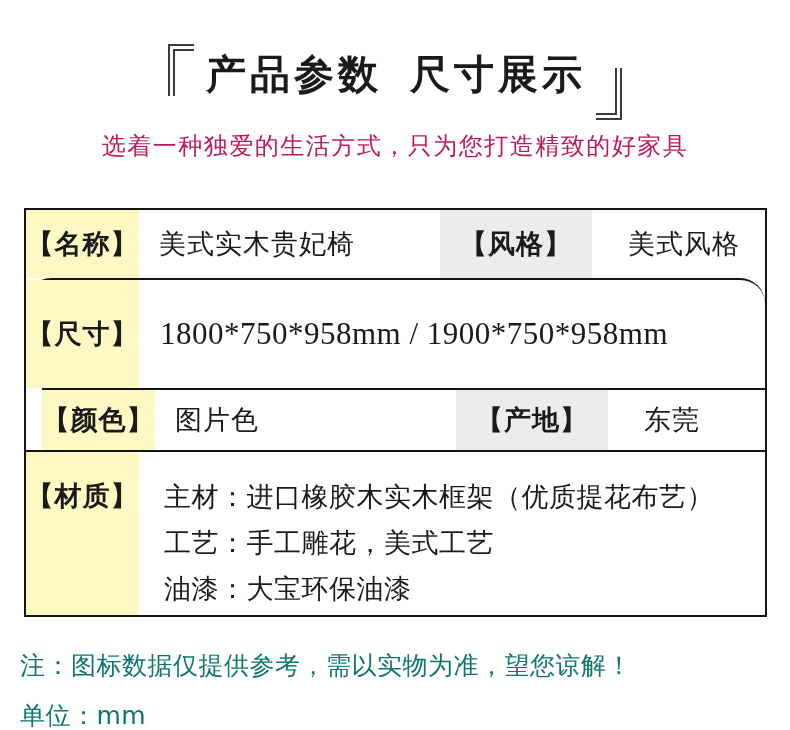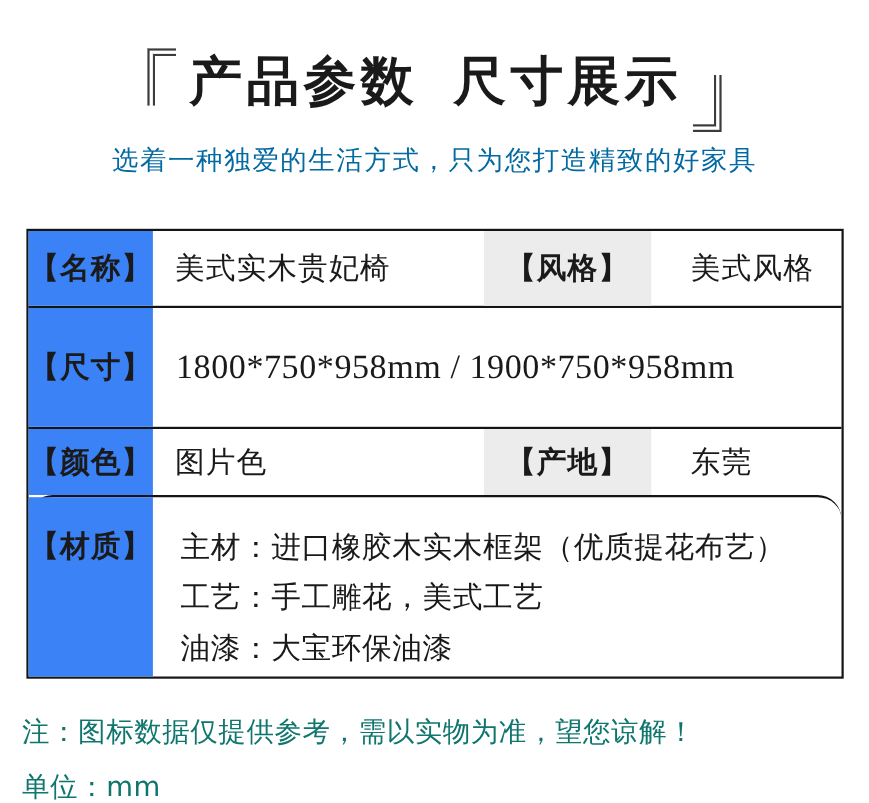--- a/index.html
+++ b/index.html
@@ -32,54 +32,54 @@
     margin-right: 12px;
     margin-top: 2px;
   }
   .bracket-close {
     border-bottom: 7px double #3c3c3c;
     border-right: 7px double #3c3c3c;
     margin-left: 10px;
     margin-top: 26px;
   }
   .title-text {
-    font-size: 48px;
+    font-size: 40px;
     font-weight: bold;
     letter-spacing: 4px;
     line-height: 66px;
     color: #1a1a1a;
     white-space: pre;
   }
 
   
   .subtitle {
     margin-top: 8px;
     text-align: center;
     font-size: 24px;
     letter-spacing: 1.5px;
-    color: #0369a1;
+    color: #be185d;
   }
 
   
   .spec-table {
     margin: 46px 23px 0 24px;
     border: 2px solid #141414;
     background: #ffffff;
   }
   .row { display: flex; align-items: stretch; }
   .row + .row { border-top: 2px solid #141414; }
   .row-pair-1  { height: 68px; }
-  .row-single  { height: 110px; }
-  .row-pair-2  { height: 62px; }
-  .row-multi   { height: 165px; border-radius: 22px; }
+  .row-single  { height: 110px; border-radius: 25px; }
+  .row-pair-2  { height: 62px; margin-left: 16px; }
+  .row-multi   { height: 165px; }
 
   .cell-label {
     width: 113px;
     flex: none;
-    background: #3b82f6;
+    background: #fef9c3;
     display: flex;
     align-items: center;
     justify-content: center;
     font-size: 27px;
     font-weight: 600;
     letter-spacing: 1px;
   }
   .cell-label-mid {
     width: 152px;
     flex: none;

